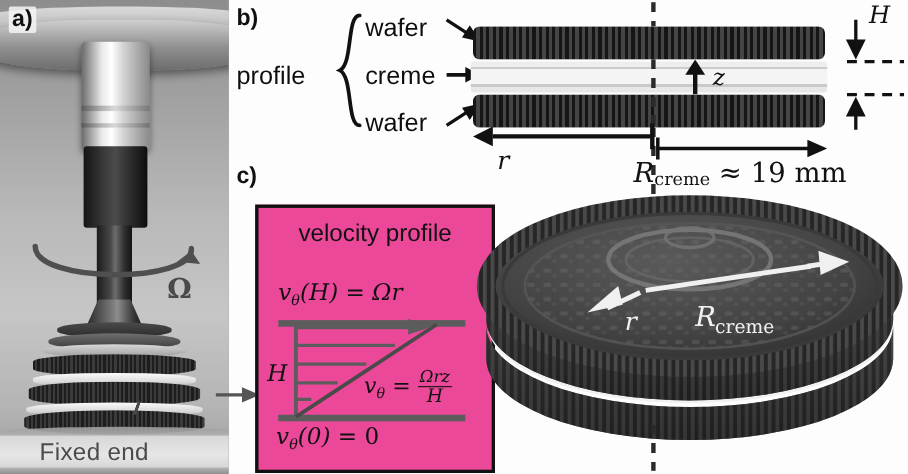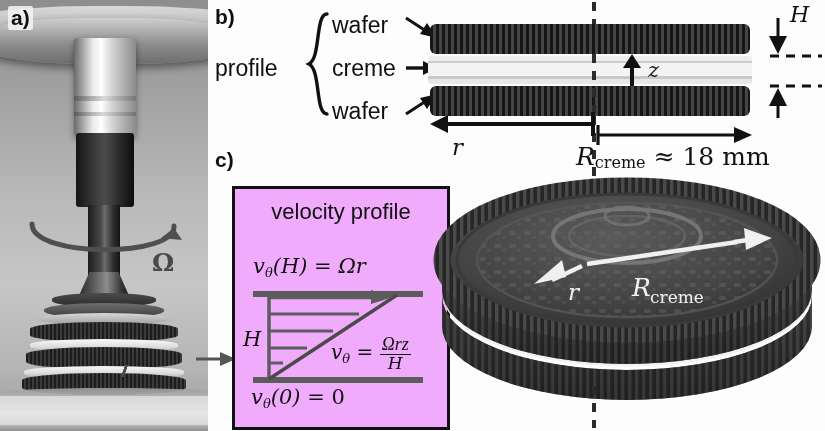--- a/index.html
+++ b/index.html
@@ -110,31 +110,31 @@
      font-family:"DejaVu Serif",serif;font-style:italic;color:#111;}
   .lbl-H{position:absolute;left:790px;top:2px;font-size:22px;
      font-family:"DejaVu Serif",serif;font-style:italic;color:#111;}
   #rcreme-eq{position:absolute;left:576px;top:142px;font-size:25px;
      font-family:"DejaVu Serif",serif;color:#111;white-space:nowrap;}
   #rcreme-eq .sub{font-size:16px;vertical-align:-3px;}
   #rcreme-eq .it{font-style:italic;}
 
   
   #vbox{position:absolute;left:232px;top:186px;width:212px;height:238px;
-     background:#f0abfc;border:3px solid #111;}
+     background:#ec4899;border:3px solid #111;}
   #vtitle{position:absolute;left:0;top:10px;width:212px;text-align:center;
      font-size:22px;color:#111;font-family:"Liberation Sans",sans-serif;}
   .veq{position:absolute;font-family:"DejaVu Serif",serif;color:#111;white-space:nowrap;}
   #veq-top{left:18px;top:65px;font-size:21px;}
   #veq-bot{left:16px;top:196px;font-size:21px;}
   #veq-mid{left:96px;top:146px;font-size:20px;}
   .vsub{font-size:13px;vertical-align:-4px;font-style:italic;}
   .vit{font-style:italic;}
   .frac{display:inline-block;vertical-align:middle;text-align:center;line-height:1.05;}
-  .frac .num{display:block;font-size:18px;border-bottom:1.6px solid #111;padding:0 2px;font-family:Liberation Serif, serif;}
+  .frac .num{display:block;font-size:15px;border-bottom:1.6px solid #111;padding:0 2px;}
   .frac .den{display:block;font-size:17px;font-style:italic;}
   #vprofile{position:absolute;left:12px;top:100px;width:186px;height:96px;}
   .lbl-Hc{position:absolute;left:8px;top:138px;font-size:21px;
      font-family:"DejaVu Serif",serif;font-style:italic;color:#111;}
 
   
   #feed-arrow{position:absolute;left:196px;top:348px;width:42px;height:22px;}
 
   
   #cookie3d{position:absolute;left:432px;top:176px;width:390px;height:240px;}
@@ -170,20 +170,21 @@
     <div class="ph-crack"></div>
     <div class="ph-base"></div>
     <div class="ph-basebar"></div>
     <div class="ph-baseline"></div>
 
     <svg id="omega-arrow" viewBox="0 0 164 64">
       <path d="M10 18 C 10 52, 154 52, 152 20" fill="none" stroke="#4f4f4f" stroke-width="5" stroke-linecap="round"></path>
       <path d="M152 22 L139 32 L160 34 Z" fill="#4f4f4f"></path>
     </svg>
     <div class="lbl-omega">Ω</div>
+    <div class="lbl-fixed">Fixed end</div>
   </div>
 
   <div class="lbl-panel" id="label-a">a)</div>
 
   <div class="lbl-panel" id="label-b">b)</div>
 
   <div class="txt-b" id="t-cookie">profile</div>
 
   <svg class="brace" viewBox="0 0 26 104">
     <path d="M22 2 C 10 2, 16 46, 4 52 C 16 58, 10 102, 22 102" fill="none" stroke="#111" stroke-width="3.4" stroke-linecap="round"></path>
@@ -235,21 +236,21 @@
   </svg>
   <div class="lbl-H">H</div>
 
   <svg class="cs-arrow" style="left:594px;top:124px;width:160px;height:22px;" viewBox="0 0 160 22">
     <path d="M4 11 L142 11 M4 1 L4 21" stroke="#111" stroke-width="3.2" fill="none"></path>
     <path d="M158 11 L140 3 L140 19 Z" fill="#111"></path>
   </svg>
   <div id="rcreme-eq">
     <span class="it">R</span><span class="sub">creme</span>
     <span>≈</span>
-    <span>18</span>
+    <span>19</span>
     <span>mm</span>
   </div>
 
   <div class="lbl-panel" id="label-c">c)</div>
 
   <svg id="feed-arrow" viewBox="0 0 42 22">
     <path d="M0 11 L26 11" stroke="#555" stroke-width="3" fill="none"></path>
     <path d="M40 11 L24 4 L24 18 Z" fill="#555"></path>
   </svg>
 

